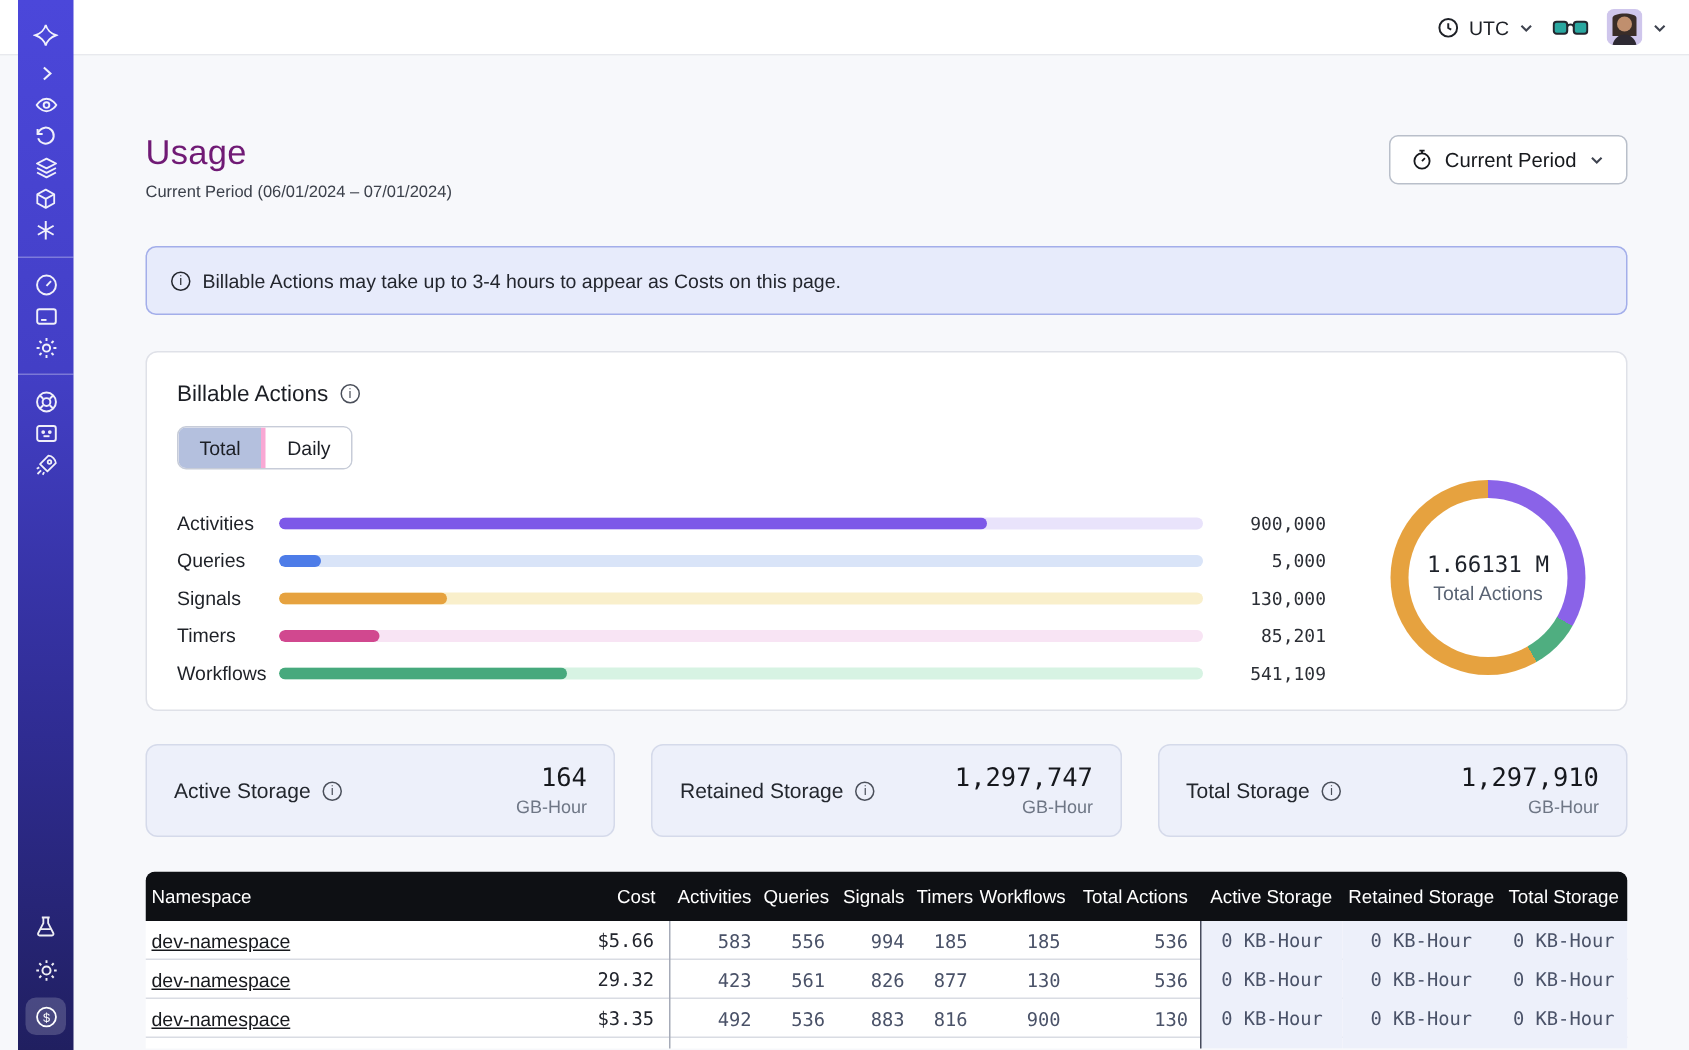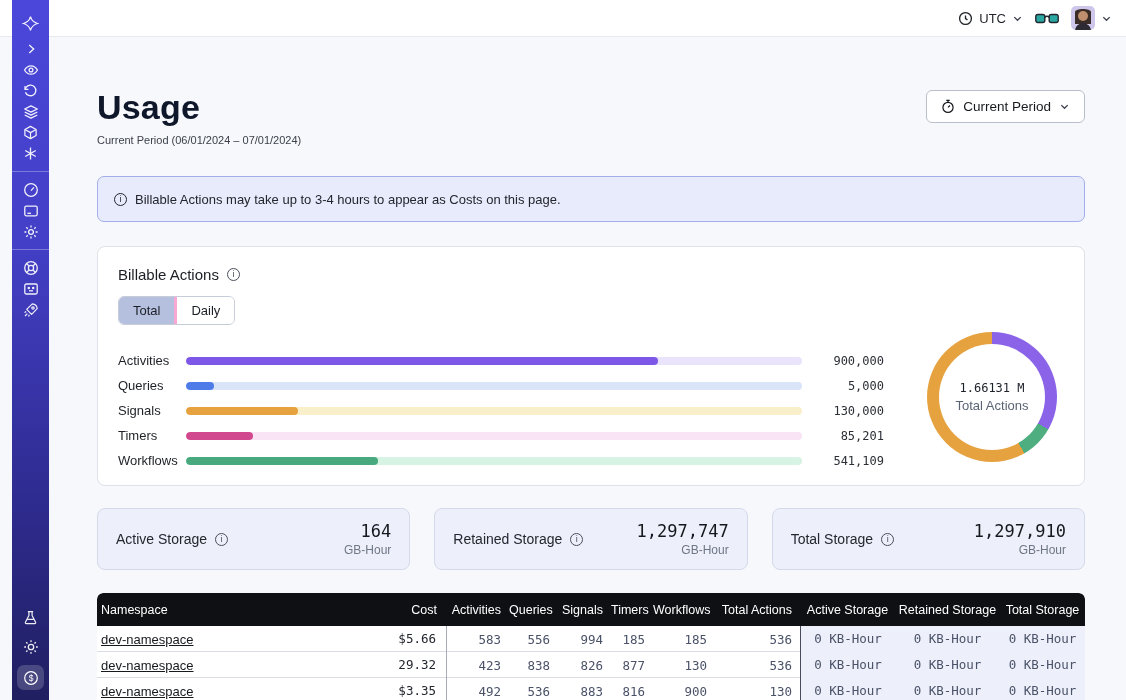--- a/index.html
+++ b/index.html
@@ -22,21 +22,21 @@
   .side-item.logo { height:30px; margin-top:8px; }
   .side-divider { width:37px; height:1px; background:rgba(255,255,255,.3); margin:7px 0; }
   .side-spacer { flex:1; }
   .side-active-box { width:27px; height:25px; border-radius:7px; background:rgba(255,255,255,.18); display:flex; align-items:center; justify-content:center; }
   .side-bottom { margin-bottom:10px; display:flex; flex-direction:column; align-items:center; gap:8px; }
 
   
   .content { position:absolute; left:49px; top:37px; width:1077px; height:663px; padding:51px 41px 0 48px; }
 
   .page-head { display:flex; justify-content:space-between; align-items:flex-start; }
-  .page-title { font-size:34px; font-weight:700; color:#0f172a; letter-spacing:.2px; }
+  .page-title { font-size:23px; font-weight:400; color:#701a75; letter-spacing:.2px; }
   .page-subtitle { font-size:11px; color:#3c414b; margin-top:7px; }
   .period-btn { display:flex; align-items:center; gap:8px; background:#fff; border:1px solid #b9bfca; border-radius:6px; padding:8px 14px; font-size:13.5px; color:#17191d; cursor:pointer; margin-top:2px; }
 
   .banner { margin-top:30px; height:46px; background:#e7ebfb; border:1px solid #a3aeea; border-radius:7px; display:flex; align-items:center; gap:8px; padding:0 16px; font-size:13px; color:#23262e; }
 
   .info-i { width:13px; height:13px; border:1.2px solid currentColor; border-radius:50%; display:inline-flex; align-items:center; justify-content:center; font-size:9px; line-height:1; flex:0 0 auto; color:inherit; }
   .info-i::after { content:"i"; }
 
   
   .ba-card { position:relative; margin-top:24px; height:240px; background:#fff; border:1px solid #dfe1e8; border-radius:8px; padding:19px 20px; }
@@ -50,21 +50,21 @@
   .bar-row { display:flex; align-items:center; height:25px; }
   .bar-label { width:68px; font-size:13px; color:#1e2127; flex:0 0 auto; }
   .bar-track { flex:1; height:8px; border-radius:99px; position:relative; overflow:hidden; }
   .bar-fill { position:absolute; left:0; top:0; bottom:0; border-radius:99px; }
   .bar-value { width:70px; margin-left:12px; text-align:right; font-size:12px; color:#2b2e35; font-family:"DejaVu Sans Mono",monospace; flex:0 0 auto; }
 
   .donut-wrap { position:absolute; right:27px; top:85px; width:130px; height:130px; }
   .donut { width:130px; height:130px; border-radius:50%; }
   .donut-hole { position:absolute; left:12px; top:12px; width:106px; height:106px; background:#fff; border-radius:50%; }
   .donut-center { position:absolute; inset:0; display:flex; flex-direction:column; align-items:center; justify-content:center; gap:3px; }
-  .donut-total { font-size:12px; color:#1d2129; font-family:"DejaVu Sans Mono",monospace; }
+  .donut-total { font-size:15px; color:#1d2129; font-family:"DejaVu Sans Mono",monospace; }
   .donut-sub { font-size:13px; color:#5a6474; }
 
   
   .storage-row { margin-top:22px; display:flex; gap:24px; }
   .storage-card { flex:1; height:62px; background:#edf0fa; border:1px solid #d5daea; border-radius:8px; display:flex; align-items:center; justify-content:space-between; padding:0 18px; }
   .storage-label { display:flex; align-items:center; gap:8px; font-size:14px; color:#23272e; }
   .storage-val-block { text-align:right; }
   .storage-value { font-size:17px; color:#16181d; font-family:"DejaVu Sans Mono",monospace; }
   .storage-unit { font-size:12px; color:#6e7685; margin-top:2px; }
 
@@ -364,21 +364,21 @@
         <div class="num">185</div>
         <div class="num">536</div>
         <div class="num">0 KB-Hour</div>
         <div class="num">0 KB-Hour</div>
         <div class="num">0 KB-Hour</div>
       </div>
       <div class="trow tbody-row">
         <div><a class="ns-link">dev-namespace</a></div>
         <div class="cost">29.32</div>
         <div class="num">423</div>
-        <div class="num">838</div>
+        <div class="num">561</div>
         <div class="num">826</div>
         <div class="num">877</div>
         <div class="num">130</div>
         <div class="num">536</div>
         <div class="num">0 KB-Hour</div>
         <div class="num">0 KB-Hour</div>
         <div class="num">0 KB-Hour</div>
       </div>
       <div class="trow tbody-row">
         <div><a class="ns-link">dev-namespace</a></div>

